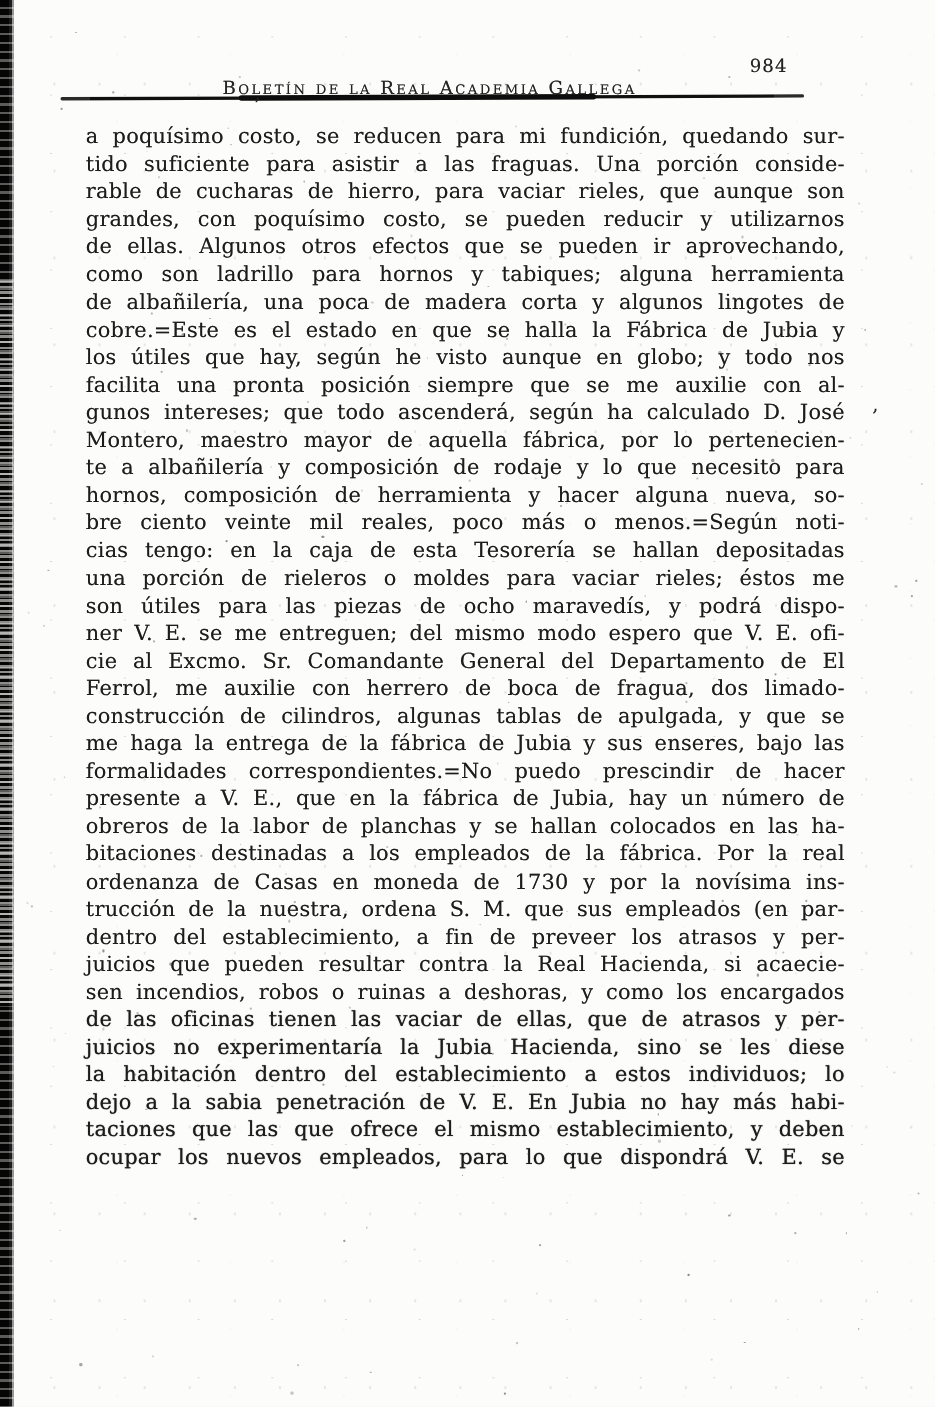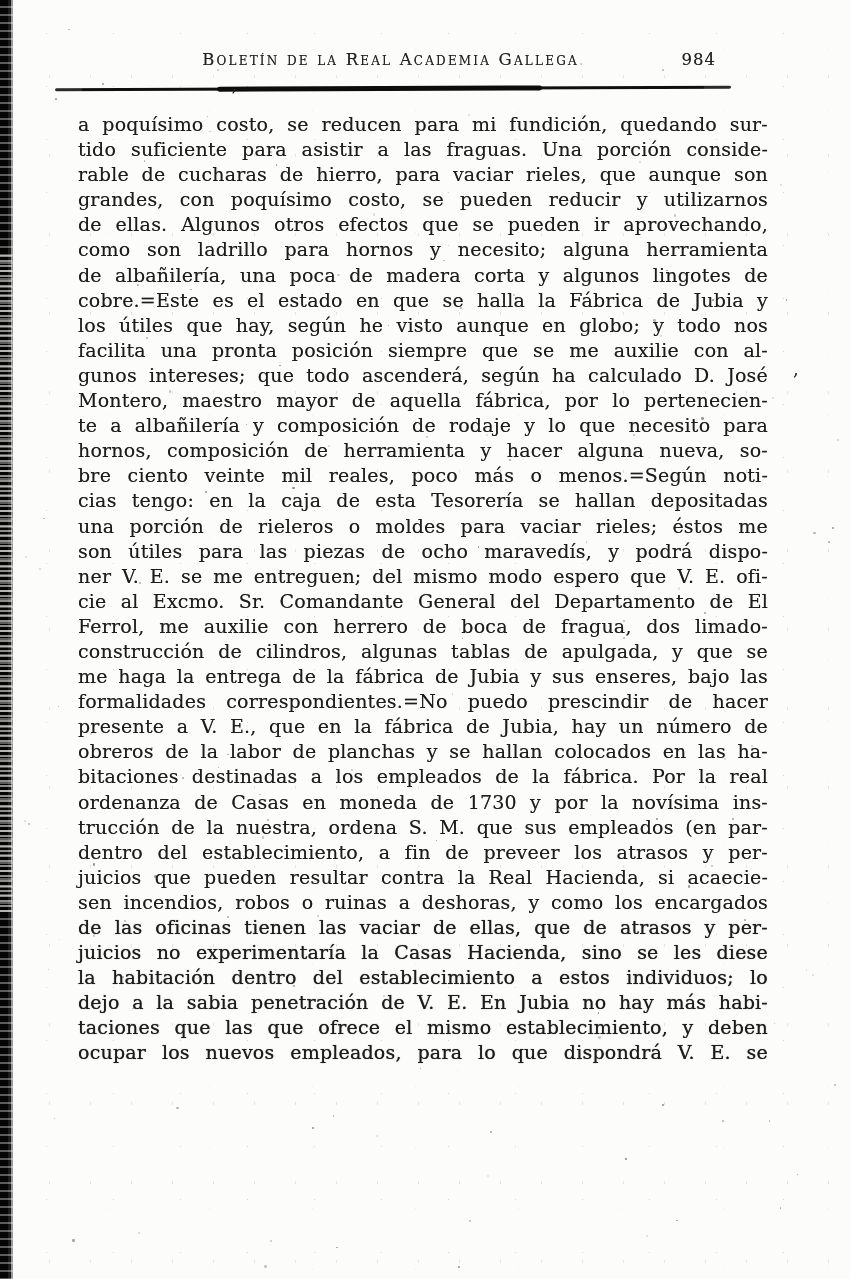--- a/index.html
+++ b/index.html
@@ -62,20 +62,21 @@
     position: absolute;
     left: 0;
     width: 625px;
     text-align: center;
     font-variant: small-caps;
     font-size: 16.5px;
     letter-spacing: 2.2px;
     white-space: nowrap;
     color: #242424;
     text-shadow: 0 0 0.5px rgba(30,30,30,0.55);
+    margin-top: 20px;
   }
   .page-number {
     position: absolute;
     right: 52px;
     top: 0;
     font-size: 16.5px;
     letter-spacing: 1px;
     color: #242424;
     text-shadow: 0 0 0.5px rgba(30,30,30,0.55);
   }
@@ -145,21 +146,21 @@
   </header>
 
   <div class="head-rule"></div>
 
   <main class="body-text">
       <div class="line">a poquísimo costo, se reducen para mi fundición, quedando sur-</div>
       <div class="line">tido suficiente para asistir a las fraguas. Una porción conside-</div>
       <div class="line">rable de cucharas de hierro, para vaciar rieles, que aunque son</div>
       <div class="line">grandes, con poquísimo costo, se pueden reducir y utilizarnos</div>
       <div class="line">de ellas. Algunos otros efectos que se pueden ir aprovechando,</div>
-      <div class="line">como son ladrillo para hornos y necesito; alguna herramienta</div>
+      <div class="line">como son ladrillo para hornos y tabiques; alguna herramienta</div>
       <div class="line">de albañilería, una poca de madera corta y algunos lingotes de</div>
       <div class="line">cobre.=Este es el estado en que se halla la Fábrica de Jubia y</div>
       <div class="line">los útiles que hay, según he visto aunque en globo; y todo nos</div>
       <div class="line">facilita una pronta posición siempre que se me auxilie con al-</div>
       <div class="line">gunos intereses; que todo ascenderá, según ha calculado D. José</div>
       <div class="line">Montero, maestro mayor de aquella fábrica, por lo pertenecien-</div>
       <div class="line">te a albañilería y composición de rodaje y lo que necesito para</div>
       <div class="line">hornos, composición de herramienta y hacer alguna nueva, so-</div>
       <div class="line">bre ciento veinte mil reales, poco más o menos.=Según noti-</div>
       <div class="line">cias tengo: en la caja de esta Tesorería se hallan depositadas</div>
@@ -173,21 +174,21 @@
       <div class="line">formalidades correspondientes.=No puedo prescindir de hacer</div>
       <div class="line">presente a V. E., que en la fábrica de Jubia, hay un número de</div>
       <div class="line">obreros de la labor de planchas y se hallan colocados en las ha-</div>
       <div class="line">bitaciones destinadas a los empleados de la fábrica. Por la real</div>
       <div class="line">ordenanza de Casas en moneda de 1730 y por la novísima ins-</div>
       <div class="line">trucción de la nuestra, ordena S. M. que sus empleados (en par-</div>
       <div class="line">dentro del establecimiento, a fin de preveer los atrasos y per-</div>
       <div class="line">juicios que pueden resultar contra la Real Hacienda, si acaecie-</div>
       <div class="line">sen incendios, robos o ruinas a deshoras, y como los encargados</div>
       <div class="line heavy">de las oficinas tienen las vaciar de ellas, que de atrasos y per-</div>
-      <div class="line heavy">juicios no experimentaría la Casas Hacienda, sino se les diese</div>
+      <div class="line heavy">juicios no experimentaría la Jubia Hacienda, sino se les diese</div>
       <div class="line heavy">la habitación dentro del establecimiento a estos individuos; lo</div>
       <div class="line heavy">dejo a la sabia penetración de V. E. En Jubia no hay más habi-</div>
       <div class="line heavy">taciones que las que ofrece el mismo establecimiento, y deben</div>
       <div class="line heavy">ocupar los nuevos empleados, para lo que dispondrá V. E. se</div>
     </main>
 
   <span class="artifact" style="left:231px; top:86px;">’</span>
   <span class="artifact" style="left:793px; top:358px;">,</span>
 
 <span class="speck" style="width: 1.40375px; height: 1.40375px; left: 90.2625px; top: 733.147px; opacity: 0.21;"></span>

